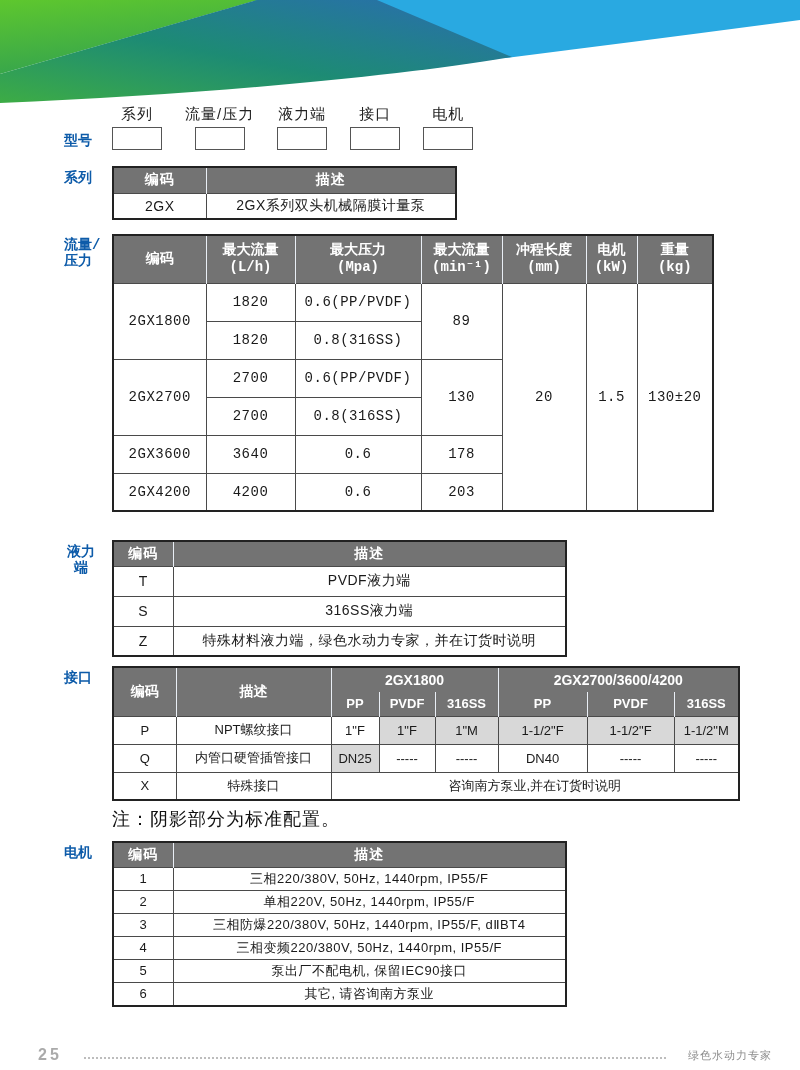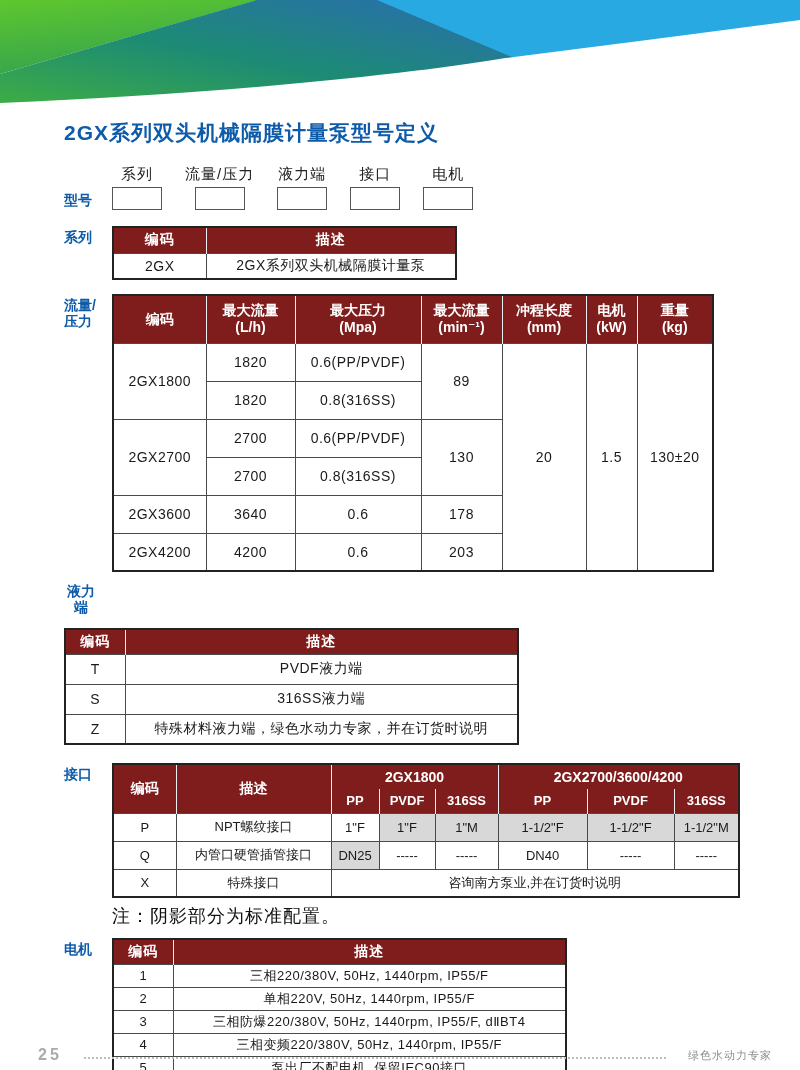--- a/index.html
+++ b/index.html
@@ -39,40 +39,40 @@
   .model-row { display:flex; align-items:flex-end; margin-bottom:16px; }
   .model-row .sec-label { padding-top:0; padding-bottom:2px; }
   .slots { display:flex; gap:23px; }
   .slot { display:flex; flex-direction:column; align-items:center; min-width:50px; }
   .slot-label { font-size:15px; color:#222; white-space:nowrap; margin-bottom:3px; letter-spacing:1px; }
   .slot-box { width:50px; height:23px; border:1px solid #555; background:#fff; }
 
   
   table { border-collapse:collapse; border:2px solid #222; background:#fff; }
   th {
-    background:#7f1d1d; color:#fff; font-weight:bold; font-size:14px;
+    background:#737373; color:#fff; font-weight:bold; font-size:14px;
     border-left:1px solid #e9eef5; border-right:1px solid #e9eef5;
     padding:2px 4px; text-align:center; letter-spacing:1px;
   }
   td {
     border:1px solid #4a4a4a; font-size:14px; text-align:center;
     padding:2px 5px; background:#fff; letter-spacing:0.5px;
   }
   .shaded { background:#d8d8d8; }
 
   .series-section { margin-bottom:14px; }
   .series-table th { height:26px; }
   .series-table td { height:26px; }
 
-  .flow-section { margin-bottom:8px; }
+  .flow-section { margin-bottom:28px;font-family:Liberation Mono, monospace; }
   .flow-table th { height:48px; font-size:14px; line-height:1.25; letter-spacing:0; }
   .flow-table th .hl { display:block; }
   .flow-table td { height:38px; }
 
-  .hyd-section { margin-bottom:18px;flex-direction:column; }
+  .hyd-section { margin-bottom:9px; }
   .hyd-table th { height:25px; }
   .hyd-table td { height:30px; }
 
   .if-section { margin-bottom:2px; }
   .if-table th { letter-spacing:0; }
   .if-table th.group-h { height:25px; font-size:14px; }
   .if-table th.mat-h { height:24px; font-size:13px; }
   .if-table td { height:28px; font-size:13px; letter-spacing:0; padding:2px 2px; }
   .if-table td.desc-cell { font-size:13px; }
 
@@ -105,21 +105,20 @@
       <stop offset="1" stop-color="#2a6cb2"></stop>
     </linearGradient>
   </defs>
   <path d="M250 0 L800 0 L800 20 Q650 40 505 58 L250 0 Z" fill="#29a9e1"></path>
   <path d="M0 0 L258 0 L0 74 Z" fill="url(#gGreen)"></path>
   <path d="M0 74 L257 0 L377 0 L512 57 C400 76 210 94 0 103 Z" fill="url(#gTeal)"></path>
 </svg>
 
 <div class="content">
 
-  <h1 class="page-title">2GX系列双头机械隔膜计量泵型号定义</h1>
 
   <div class="model-row">
     <span class="sec-label">型号</span>
     <div class="slots">
       <div class="slot">
         <span class="slot-label">系列</span>
         <div class="slot-box"></div>
       </div>
       <div class="slot">
         <span class="slot-label">流量/压力</span>

